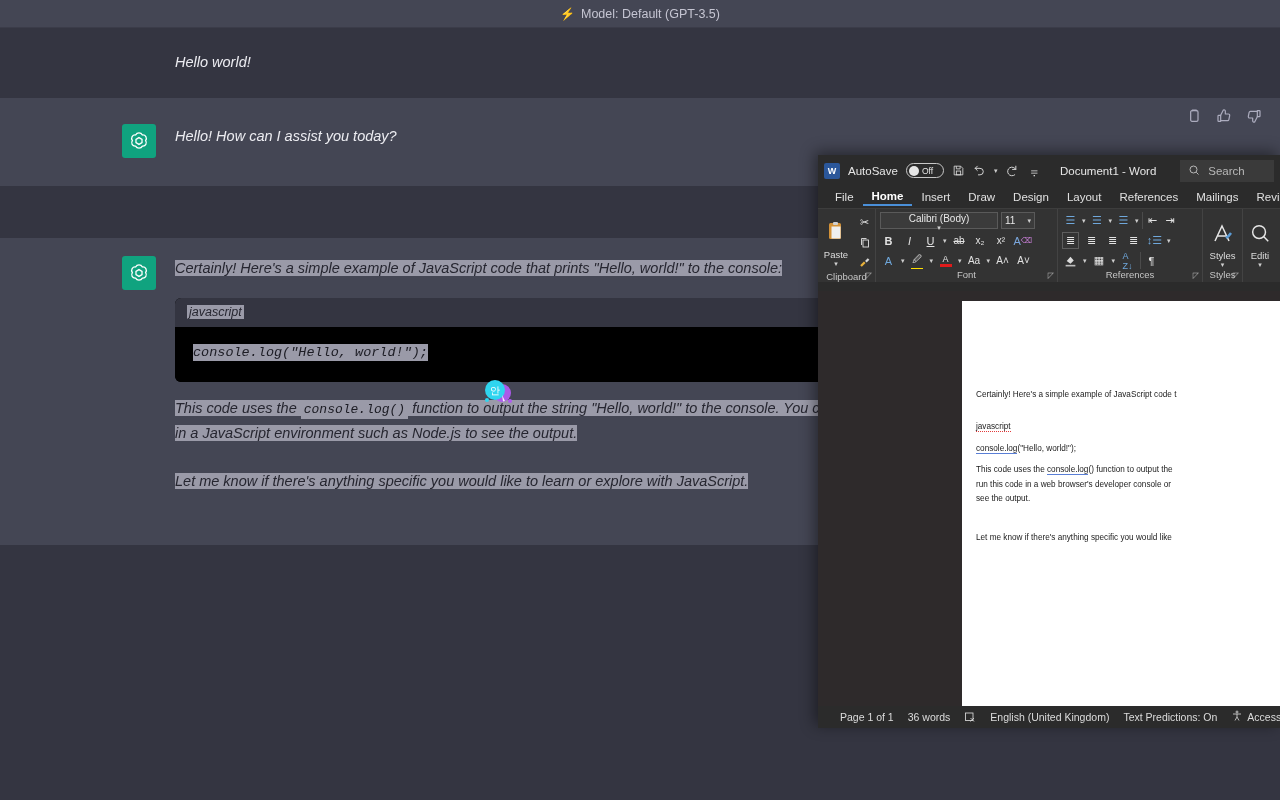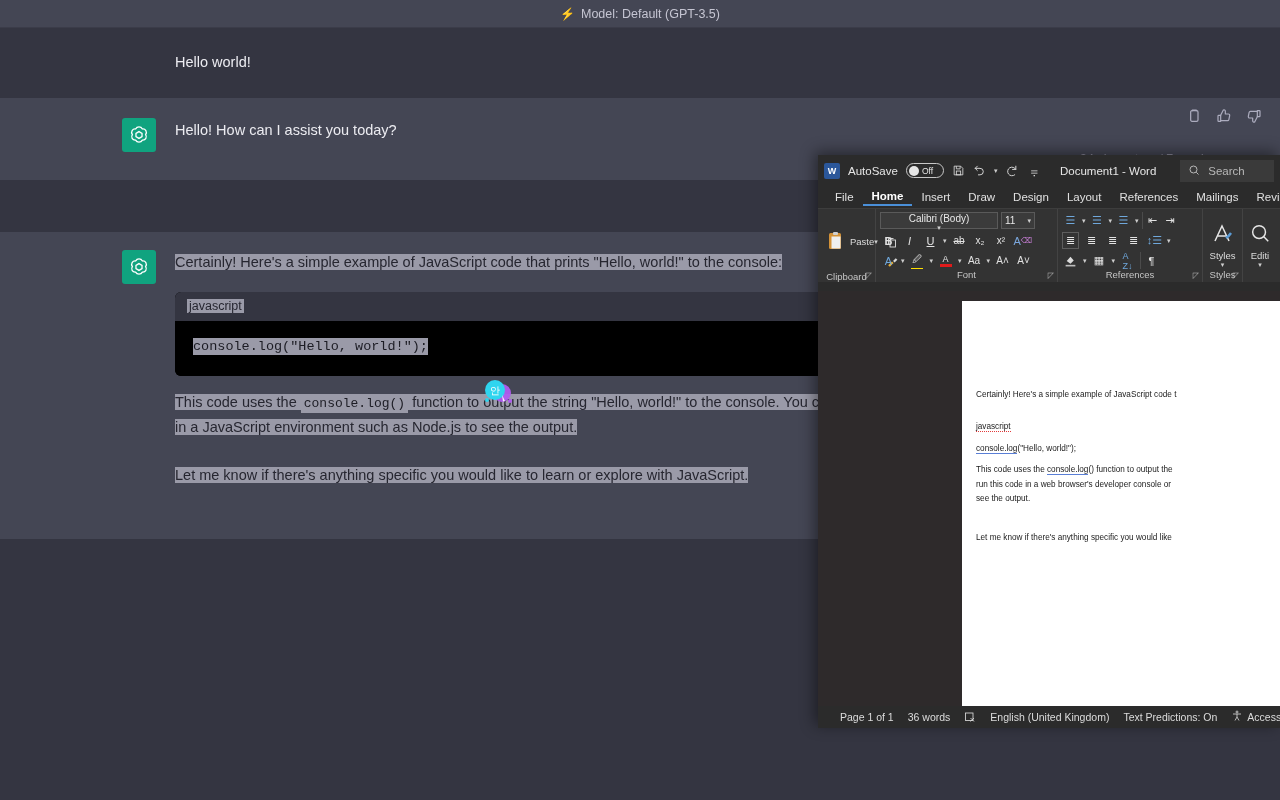--- a/index.html
+++ b/index.html
@@ -29,20 +29,21 @@
   .model-bar .bolt { margin-right: 6px; font-size: 12px; color: #c5c5d2; }
 
   .msg-row { width: 100%; padding: 0; }
   .msg-row.user { background: #343541; }
   .msg-row.assistant { background: #444654; }
   .msg-inner {
     max-width: 100%;
     padding: 22px 0 22px 0;
     display: flex;
     position: relative;
+    font-style: italic;
   }
   .avatar-col { width: 175px; flex: 0 0 175px; display: flex; justify-content: flex-start; padding-left: 122px; }
   .avatar {
     width: 34px; height: 34px;
     background: #10a37f;
     border-radius: 3px;
     display: flex; align-items: center; justify-content: center;
   }
   .avatar svg { width: 22px; height: 22px; }
   .body-col { flex: 1; padding-right: 70px; }
@@ -262,21 +263,21 @@
   <div class="msg-row user">
     <div class="msg-inner" style="padding:22px 0 22px 0;">
       <div class="avatar-col"></div>
       <div class="body-col">
         <div class="msg-text">Hello world!</div>
       </div>
     </div>
   </div>
 
   <div class="msg-row assistant">
-    <div class="msg-inner" style="padding:20px 0 4px 0;">
+    <div class="msg-inner" style="padding:26px 0 4px 0;">
       <div class="avatar-col">
         <div class="avatar">
           <svg viewBox="0 0 24 24" fill="none" stroke="#ffffff" stroke-width="1.4">
             <path d="M12 3.2c-1.6 0-3 .9-3.7 2.2-1.5-.2-3 .5-3.8 1.9-.8 1.4-.6 3 .3 4.2-.9 1.2-1.1 2.8-.3 4.2.8 1.4 2.3 2.1 3.8 1.9.7 1.3 2.1 2.2 3.7 2.2s3-.9 3.7-2.2c1.5.2 3-.5 3.8-1.9.8-1.4.6-3-.3-4.2.9-1.2 1.1-2.8.3-4.2-.8-1.4-2.3-2.1-3.8-1.9C15 4.1 13.6 3.2 12 3.2z"></path>
             <path d="M12 8.3l3.3 1.9v3.6L12 15.7l-3.3-1.9v-3.6L12 8.3z"></path>
           </svg>
         </div>
       </div>
       <div class="body-col">
         <div class="msg-text">Hello! How can I assist you today?</div>
@@ -430,21 +431,21 @@
     <span class="tab">References</span>
     <span class="tab">Mailings</span>
     <span class="tab">Review</span>
 
   </div>
 
   <div class="w-ribbon">
 
     <div class="rgroup" style="width:58px;">
       <div class="rg-row" style="gap:6px;">
-        <div style="display:flex;flex-direction:row;align-items:center;">
+        <div style="display:flex;flex-direction:column;align-items:center;">
           <span class="ricon big">
             <svg width="24" height="24" viewBox="0 0 24 24" fill="none">
                 <rect x="5" y="3" width="12" height="16" rx="1.5" fill="#f0a33a" opacity=".85"></rect>
                 <rect x="7.5" y="6.5" width="9" height="12" fill="#efefef"></rect>
                 <rect x="9" y="2" width="5" height="3" rx="1" fill="#cfcfcf"></rect>
               </svg>
           </span>
           <span style="font-size:9.5px;">Paste</span>
           <span class="caret">▾</span>
         </div>

